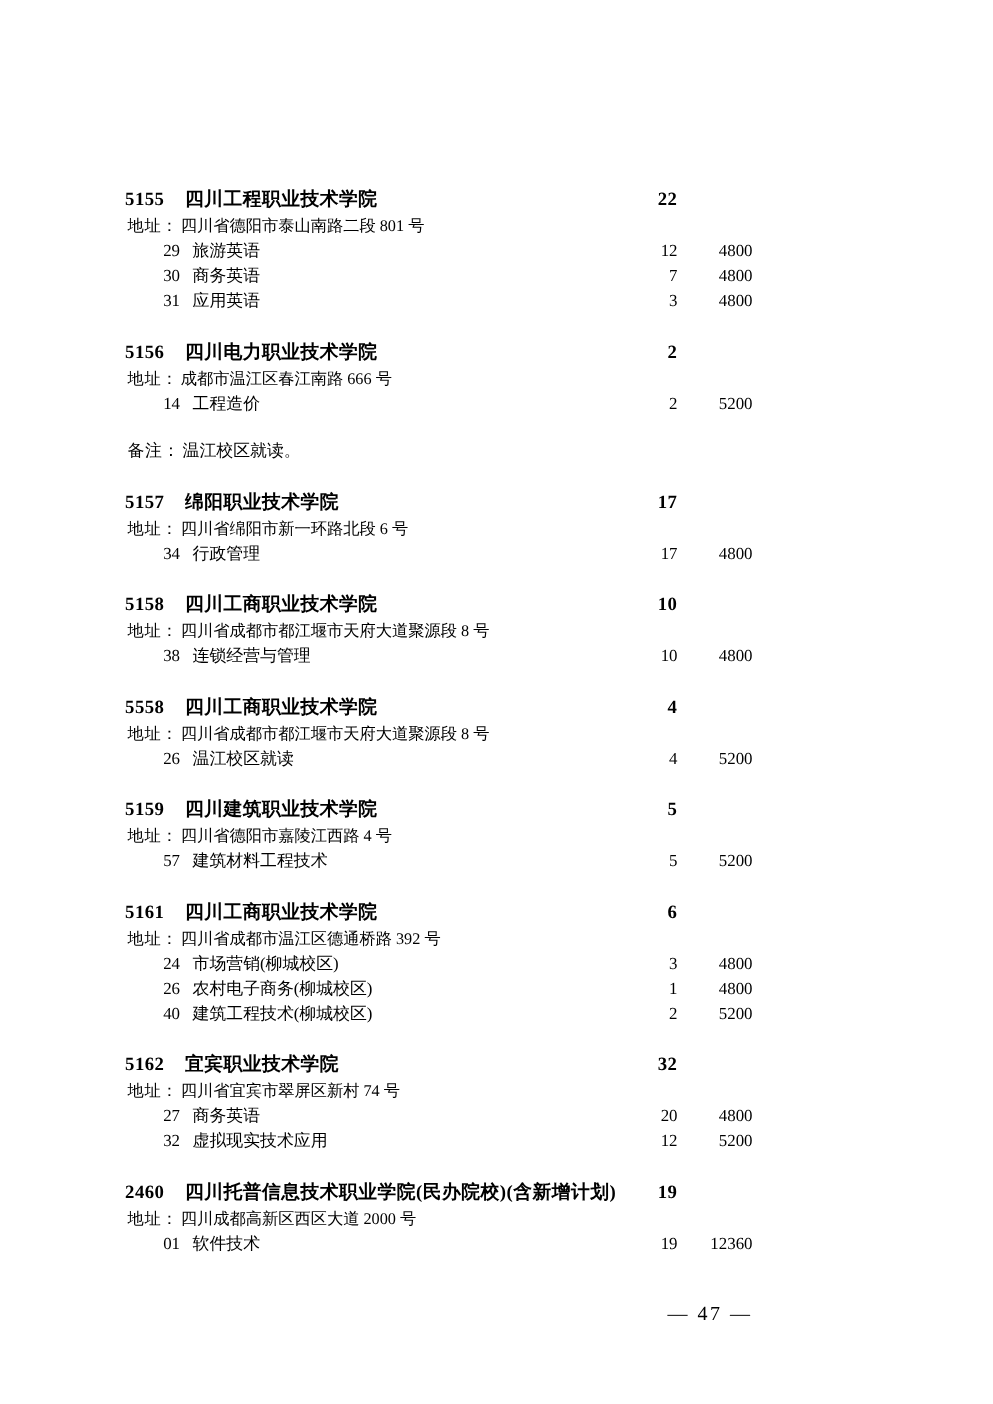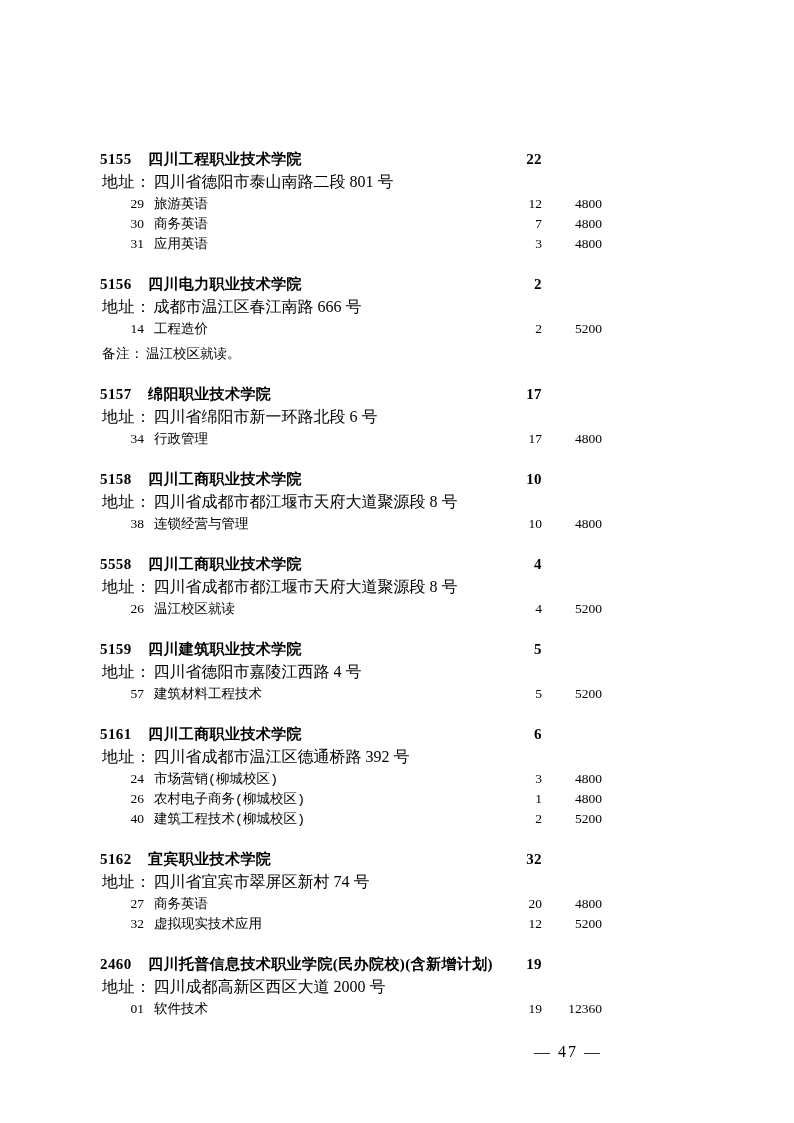--- a/index.html
+++ b/index.html
@@ -45,37 +45,37 @@
     text-align: right;
     padding-right: 6px;
   }
   .school-head .tuition {
     width: 54px;
     flex: none;
   }
   .addr-row {
     display: flex;
     align-items: baseline;
-    font-size: 16px;
+    font-size: 13px;
     margin-top: 3px;
     padding-left: 2px;
   }
   .addr-row .label {
     flex: none;
     letter-spacing: 0.5px;
   }
   .addr-row .value {
     flex: 1 1 auto;
     padding-left: 2px;
   }
   .note-row {
     display: flex;
     align-items: baseline;
     font-size: 13.5px;
-    margin-top: 7px;
+    margin-top: 20px;
     padding-left: 2px;
   }
   .note-row .label {
     flex: none;
     letter-spacing: 0.5px;
   }
   .note-row .value {
     flex: 1 1 auto;
     padding-left: 2px;
   }
@@ -87,21 +87,20 @@
   }
   .major-row .mcode {
     width: 44px;
     flex: none;
     text-align: right;
     padding-right: 6px;
   }
   .major-row .mname {
     flex: 1 1 auto;
     padding-left: 4px;
-    font-family: Liberation Mono, monospace;
   }
   .major-row .mplan {
     width: 46px;
     flex: none;
     text-align: right;
     padding-right: 6px;
   }
   .major-row .mfee {
     width: 54px;
     flex: none;

